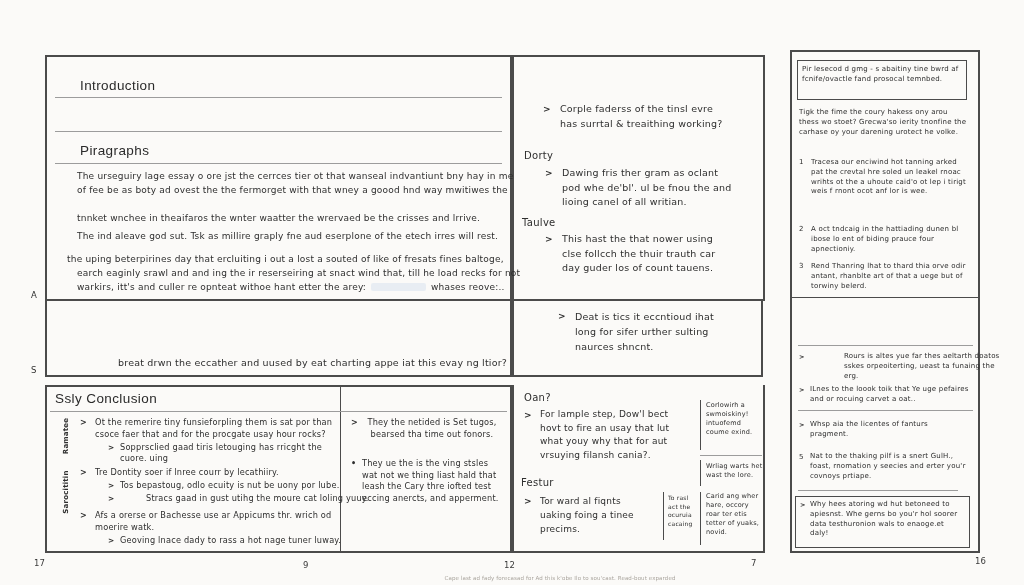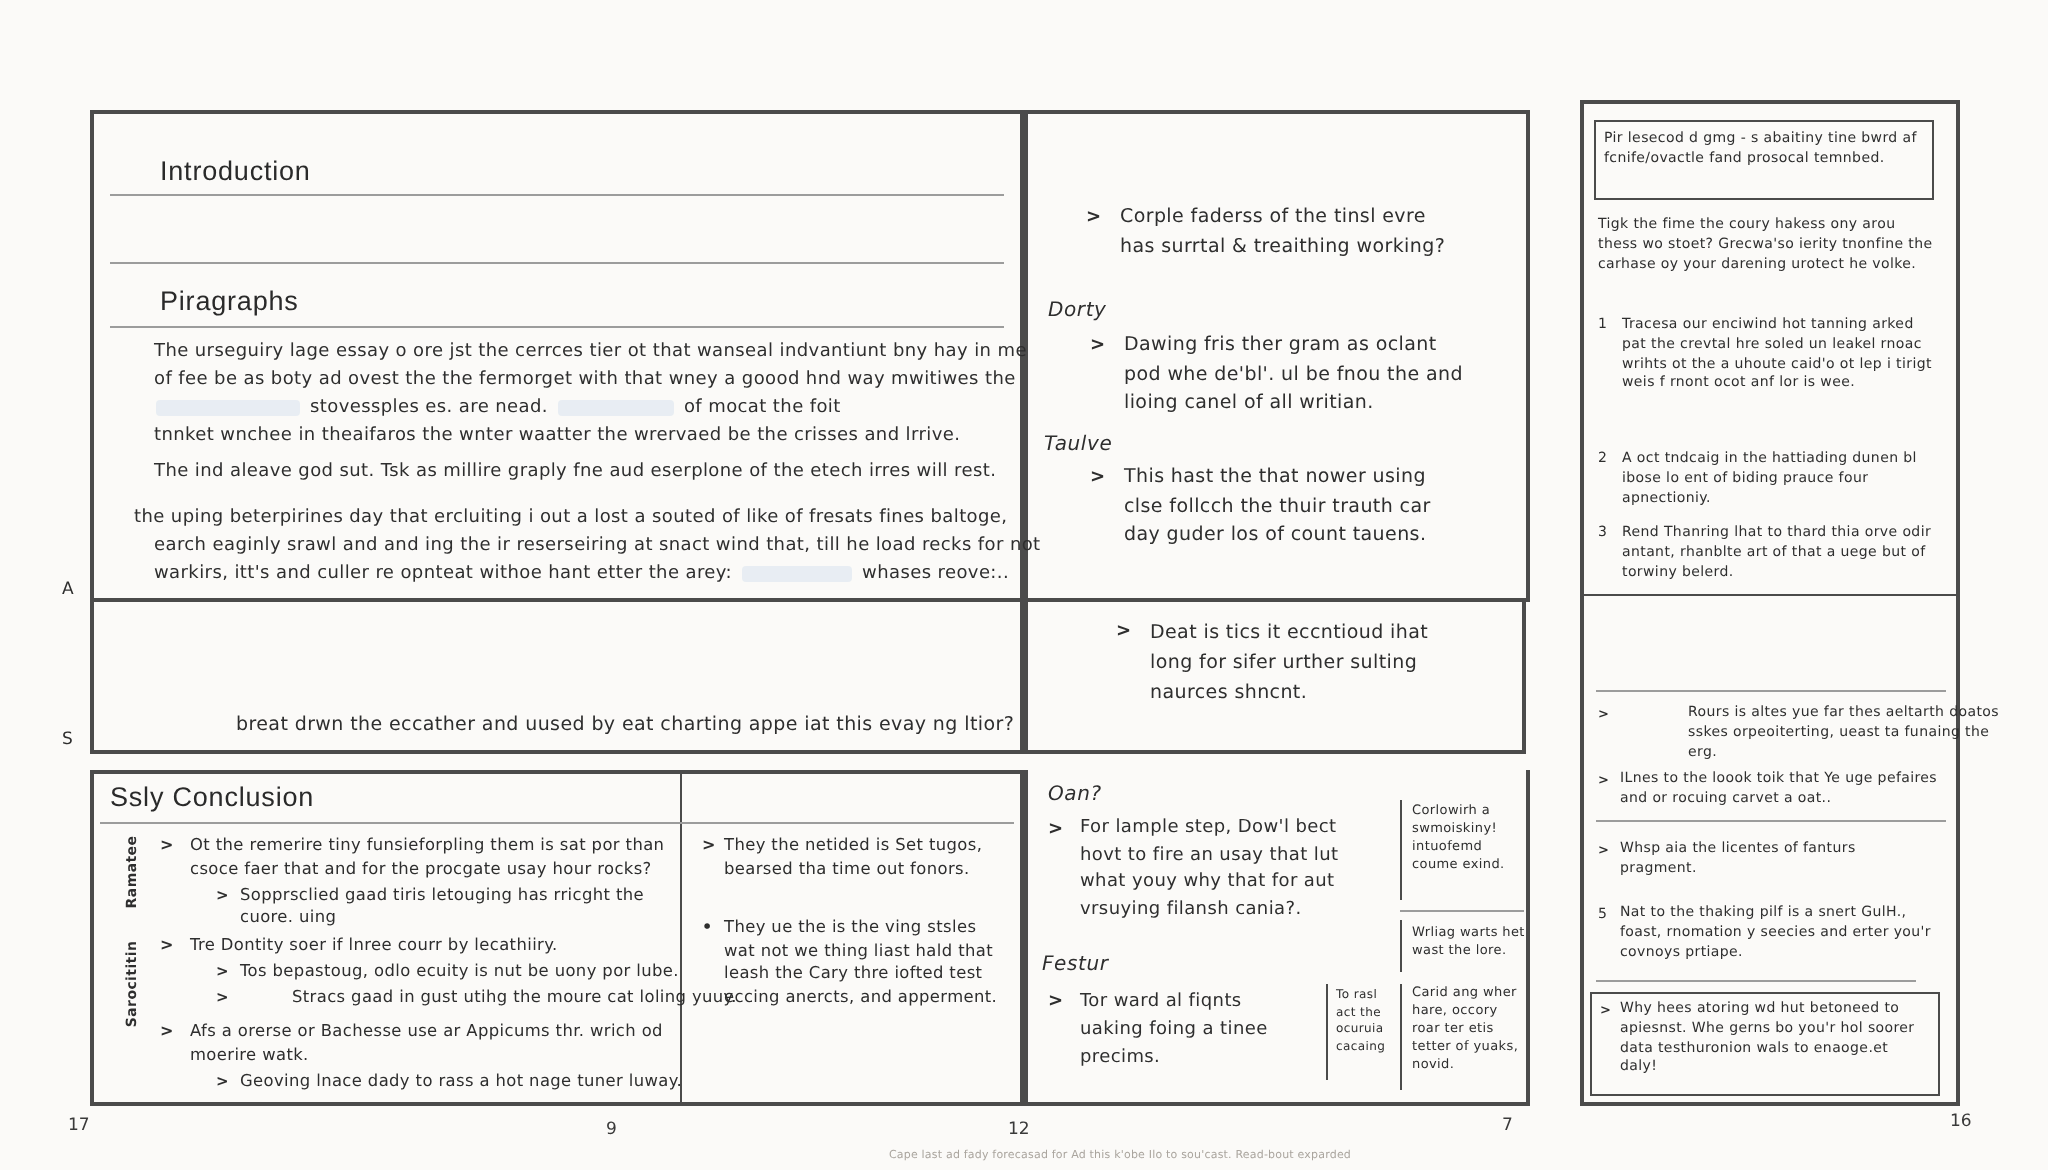--- a/index.html
+++ b/index.html
@@ -11,21 +11,21 @@
   .box{position:absolute;border:2px solid #4b4b4b;box-sizing:border-box;background:transparent;}
   .noTop{border-top:none;}
   .openTop{border-top:none;}
   .vline{position:absolute;width:0;border-left:1.5px solid #4b4b4b;}
   .hline{position:absolute;height:0;border-top:1.5px solid #4b4b4b;}
   .rule{position:absolute;height:0;border-top:1px solid #9c9c9c;}
   .heading{position:absolute;font-size:13.5px;color:#2a2a2a;letter-spacing:.4px;font-weight:400;}
   .hw{position:absolute;font-family:"DejaVu Sans",sans-serif;color:#2e2e2e;letter-spacing:.2px;}
   .hw-body{font-size:9px;line-height:14.3px;}
   .nowrap{white-space:nowrap;}
-  .hw-head{font-size:10px;letter-spacing:.3px;font-style:italic;}
+  .hw-head{font-size:10px;letter-spacing:.3px;}
   .mk{position:absolute;font-family:"DejaVu Sans",sans-serif;color:#2e2e2e;font-weight:bold;}
   .redact{display:inline-block;height:8px;border-radius:2px;background:#dde6f0;opacity:.65;vertical-align:middle;}
   .rot{transform:rotate(-90deg);transform-origin:center;font-weight:bold;}
   .pgnum{position:absolute;font-size:8.5px;color:#3a3a3a;font-family:"DejaVu Sans",sans-serif;}
   .flexline{display:flex;align-items:center;gap:5px;}
 </style>
 </head>
 <body>
 
 <div class="canvas">
@@ -47,26 +47,20 @@
 
   <div class="heading" style="left:80px;top:78px;">Introduction</div>
   <div class="rule" style="left:55px;top:97px;width:447px;"></div>
   <div class="rule" style="left:55px;top:131px;width:447px;"></div>
 
   <div class="heading" style="left:80px;top:143px;">Piragraphs</div>
   <div class="rule" style="left:55px;top:163px;width:447px;"></div>
 
   <div class="hw hw-body nowrap" style="left:77px;top:183px;">of fee be as boty ad ovest the the fermorget with that wney a goood hnd way mwitiwes the</div>
   <div class="hw hw-body nowrap" style="left:77px;top:169px;">The urseguiry lage essay o ore jst the cerrces tier ot that wanseal indvantiunt bny hay in me</div>
-  <div class="hw hw-body nowrap flexline" style="left:78px;top:197px;">
-    <span class="redact" style="width:72px;"></span>
-    <span>stovessples es. are nead.</span>
-    <span class="redact" style="width:58px;"></span>
-    <span>of mocat the foit</span>
-  </div>
   <div class="hw hw-body nowrap" style="left:77px;top:211px;">tnnket wnchee in theaifaros the wnter waatter the wrervaed be the crisses and lrrive.</div>
 
   <div class="hw hw-body nowrap" style="left:77px;top:229px;">The ind aleave god sut. Tsk as millire graply fne aud eserplone of the etech irres will rest.</div>
 
   <div class="hw hw-body nowrap" style="left:67px;top:252px;">the uping beterpirines day that ercluiting i out a lost a souted of like of fresats fines baltoge,</div>
   <div class="hw hw-body nowrap" style="left:77px;top:266px;">earch eaginly srawl and and ing the ir reserseiring at snact wind that, till he load recks for not</div>
   <div class="hw hw-body nowrap flexline" style="left:77px;top:280px;">
     <span>warkirs, itt's and culler re opnteat withoe hant etter the arey:</span>
     <span class="redact" style="width:55px;"></span>
     <span>whases reove:..</span>
@@ -91,21 +85,21 @@
   <div class="hw nowrap" style="left:120px;top:480px;font-size:8.2px;">Tos bepastoug, odlo ecuity is nut be uony por lube.</div>
   <div class="mk" style="left:108px;top:494px;font-size:7.5px;">&gt;</div>
   <div class="hw nowrap" style="left:120px;top:493px;font-size:8.2px;margin-left:26px;">Stracs gaad in gust utihg the moure cat loling yuuy.</div>
 
   <div class="mk" style="left:80px;top:511px;font-size:8px;">&gt;</div>
   <div class="hw" style="left:95px;top:510px;width:242px;font-size:8.2px;line-height:11.6px;">Afs a orerse or Bachesse use ar Appicums thr. wrich od moerire watk.</div>
   <div class="mk" style="left:108px;top:536px;font-size:7.5px;">&gt;</div>
   <div class="hw nowrap" style="left:120px;top:535px;font-size:8.2px;">Geoving lnace dady to rass a hot nage tuner luway.</div>
 
   <div class="mk" style="left:351px;top:418px;font-size:8px;">&gt;</div>
-  <div class="hw" style="left:362px;top:417px;width:140px;font-size:8.2px;line-height:11.6px;">They the netided is Set tugos, bearsed tha time out fonors.</div>
+  <div class="hw" style="left:362px;top:417px;width:140px;font-size:8.2px;line-height:11.6px;text-align:center;">They the netided is Set tugos, bearsed tha time out fonors.</div>
   <div class="mk" style="left:351px;top:459px;font-size:8px;">•</div>
   <div class="hw" style="left:362px;top:458px;width:142px;font-size:8.2px;line-height:11.6px;">They ue the is the ving stsles wat not we thing liast hald that leash the Cary thre iofted test eccing anercts, and apperment.</div>
 
   <div class="mk" style="left:543px;top:104px;font-size:9px;">&gt;</div>
   <div class="hw" style="left:560px;top:102px;width:168px;font-size:9.5px;line-height:14.5px;">Corple faderss of the tinsl evre has surrtal &amp; treaithing working?</div>
 
   <div class="hw hw-head" style="left:524px;top:150px;">Dorty</div>
   <div class="mk" style="left:545px;top:168px;font-size:9px;">&gt;</div>
   <div class="hw" style="left:562px;top:166px;width:172px;font-size:9.5px;line-height:14.5px;">Dawing fris ther gram as oclant pod whe de'bl'. ul be fnou the and lioing canel of all writian.</div>
 

